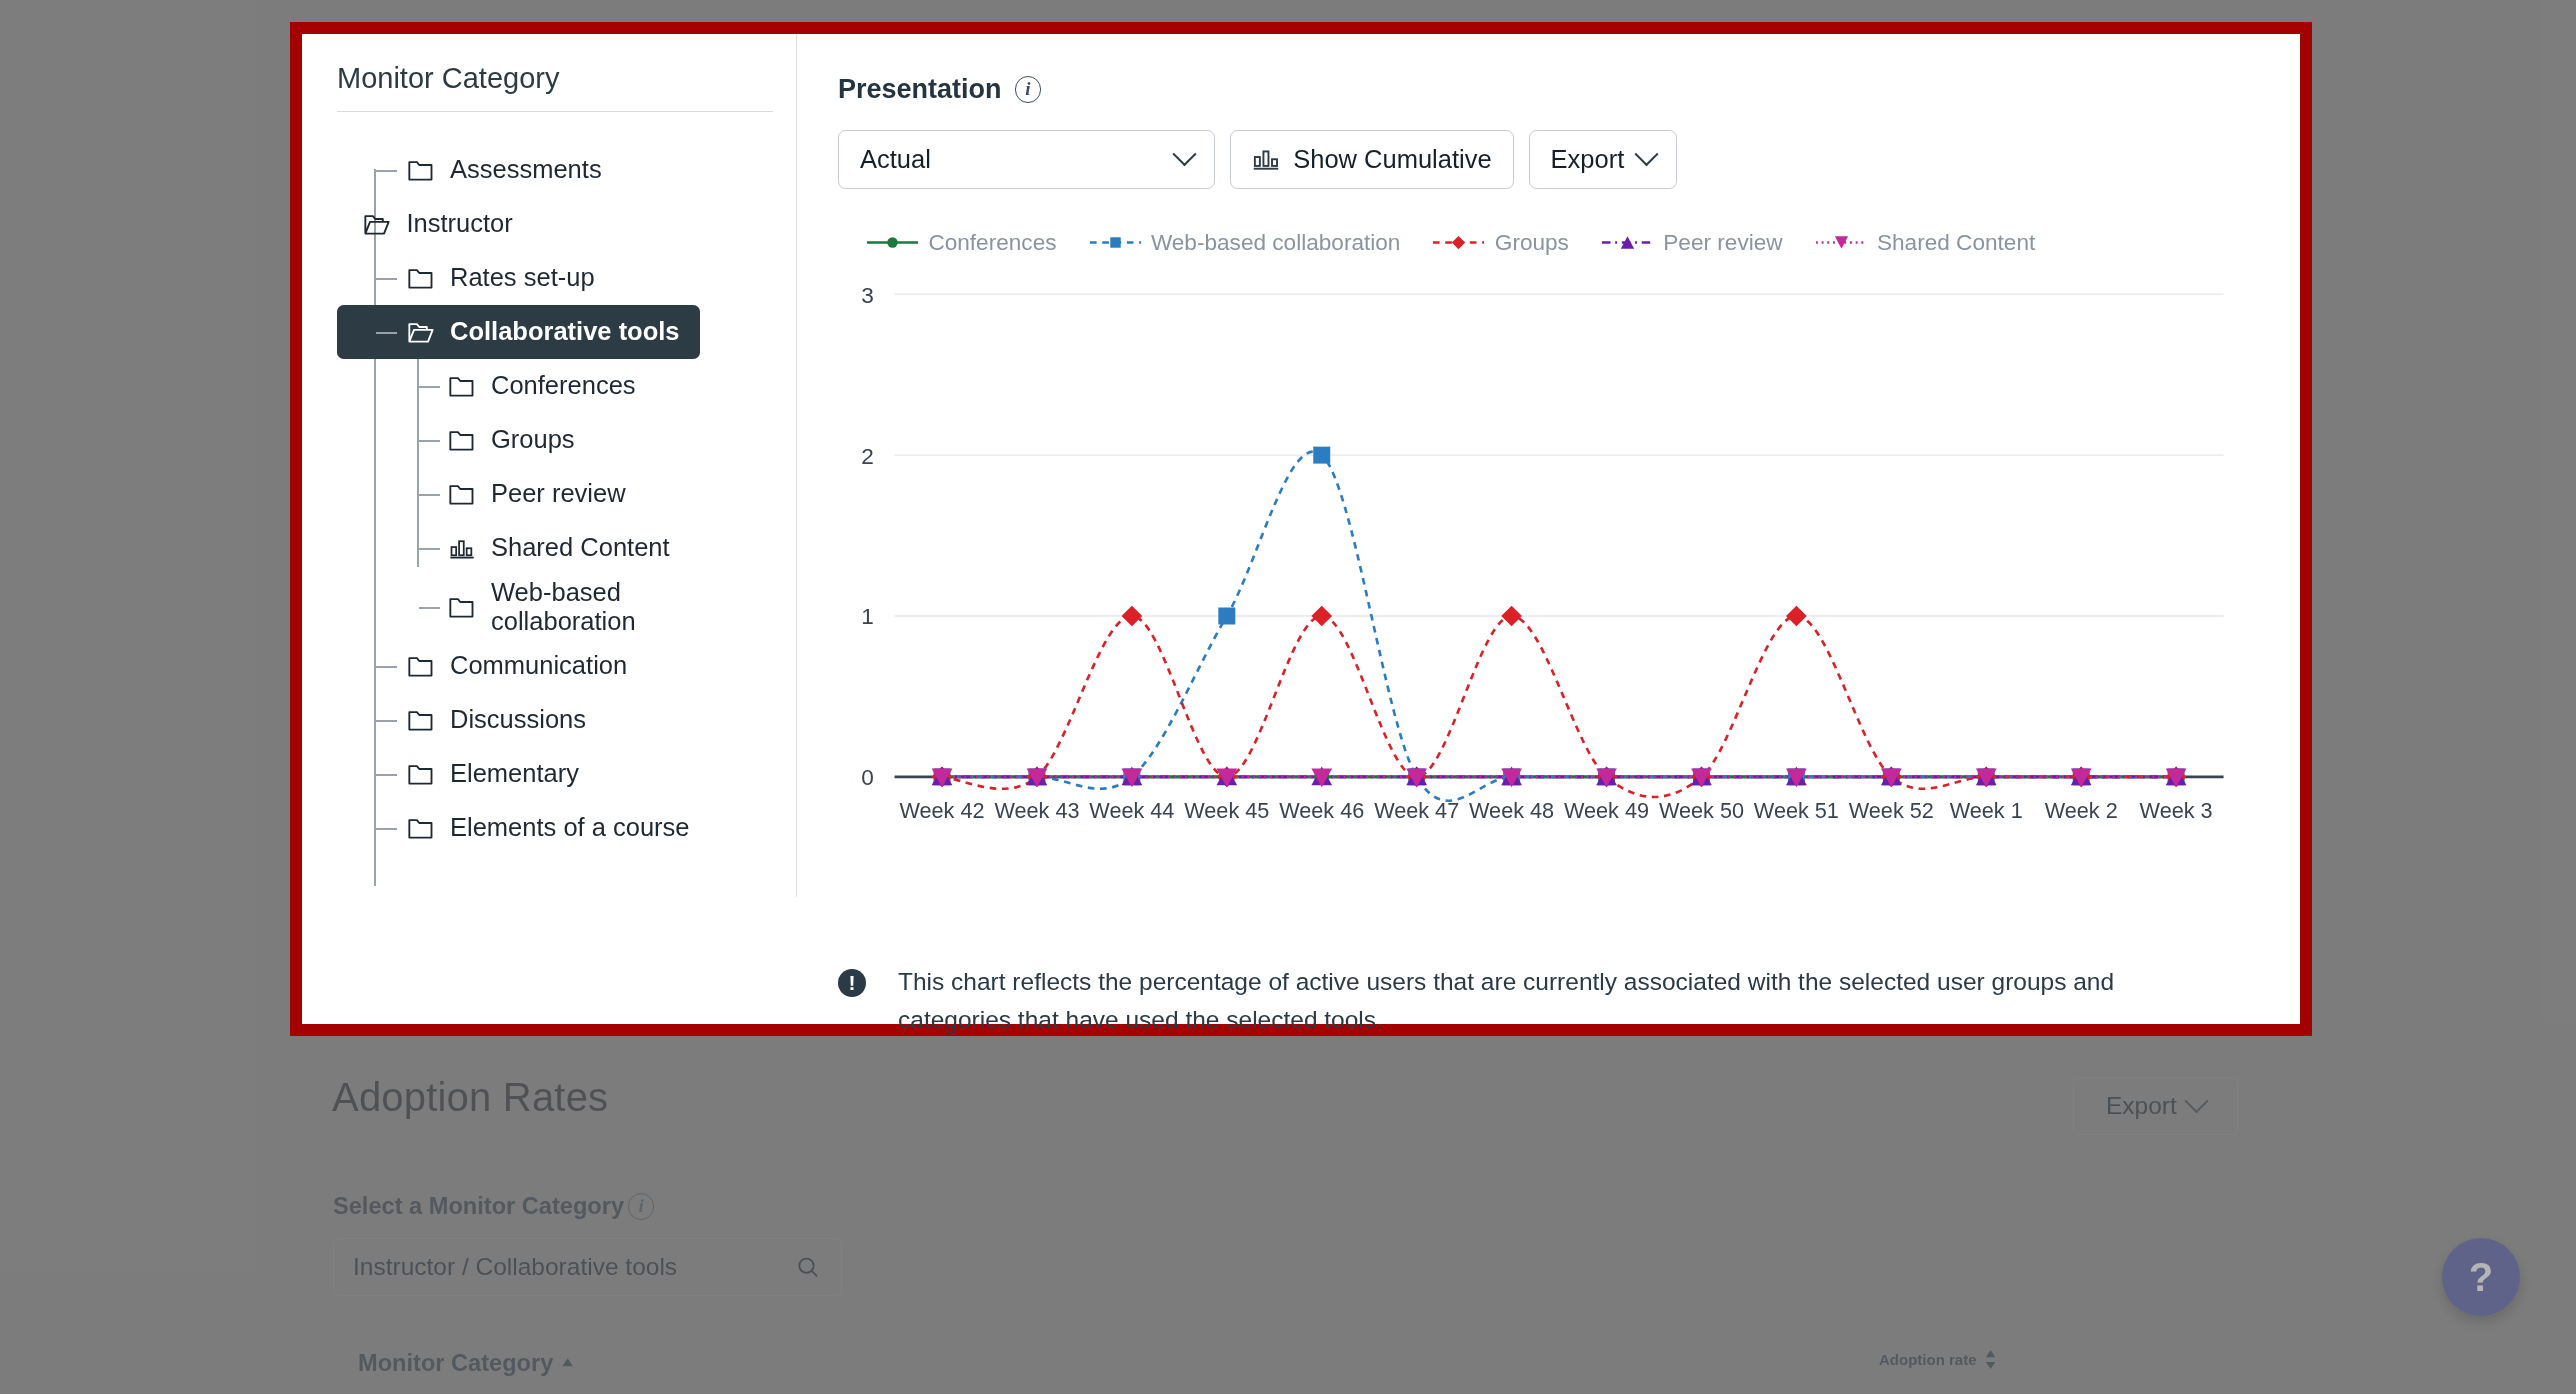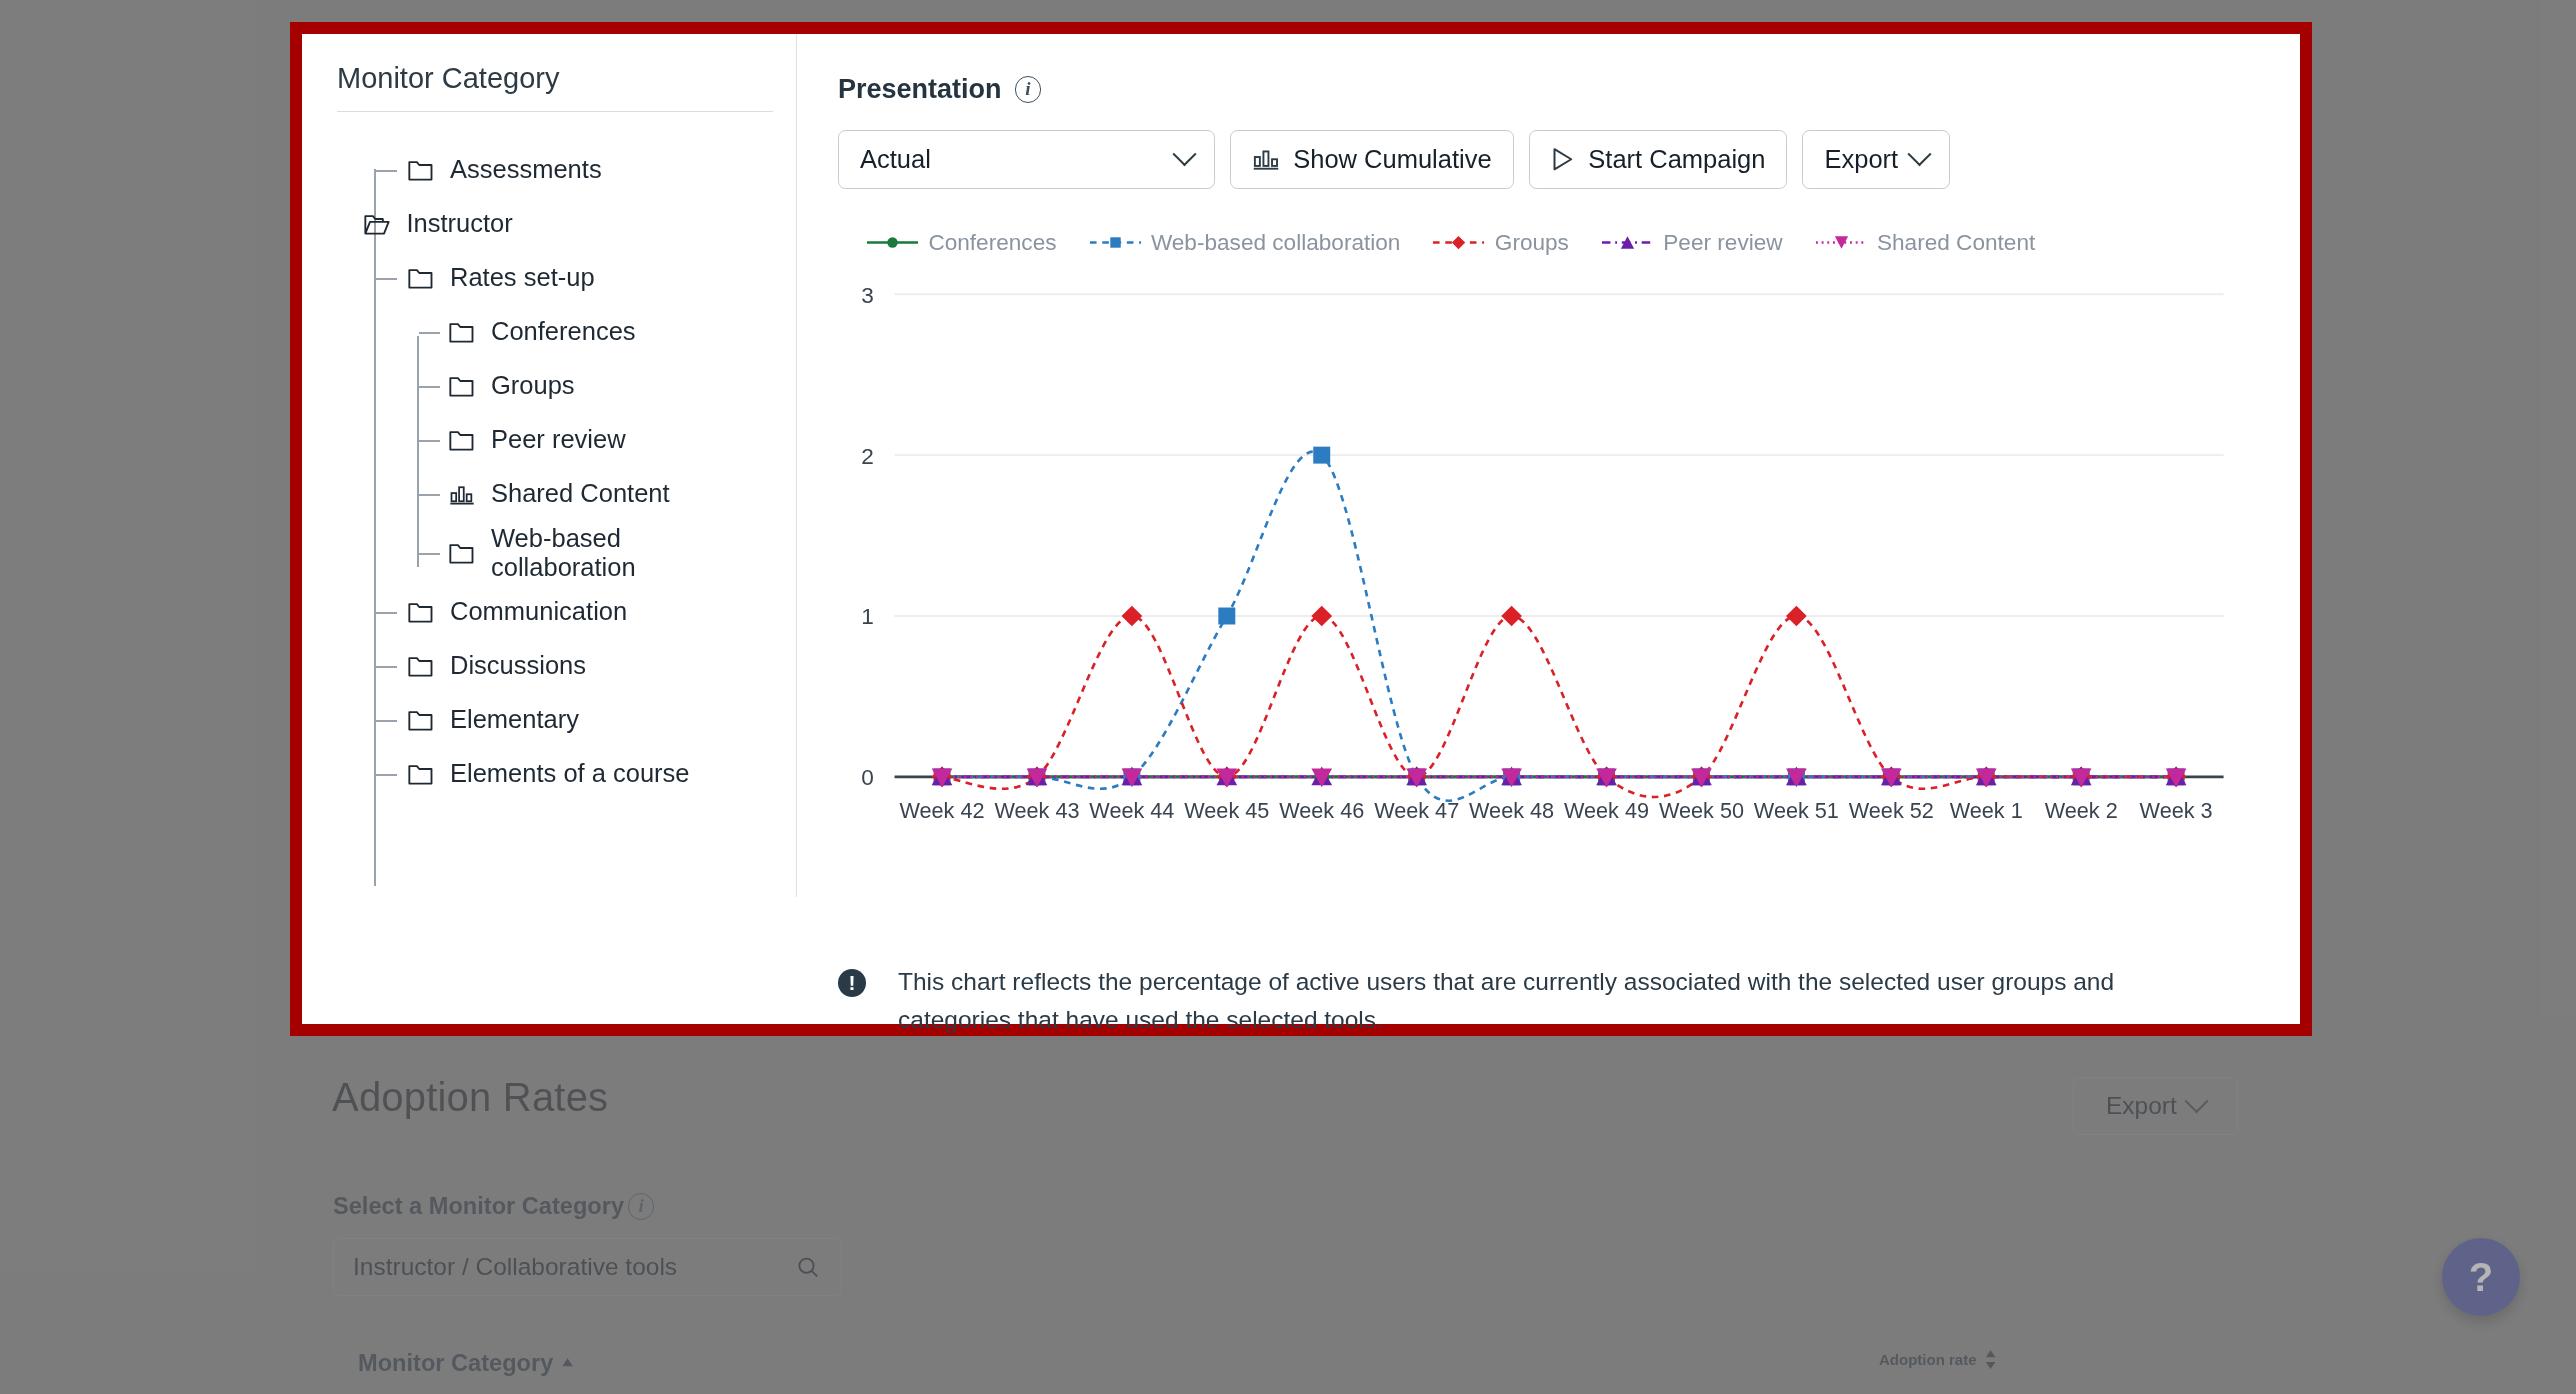--- a/index.html
+++ b/index.html
@@ -219,20 +219,27 @@
             </svg>
             <span class="node-label">Instructor</span>
           </div>
           <div class="node lvl2">
             <div class="guide h-tick" style="position: absolute; left: 39px; top: 50%;"></div>
             <svg viewBox="0 0 24 20" width="28" height="24.5" class="ico">
               <path d="M2,18 L2,3 L8.5,3 L10.5,5.5 L21,5.5 L21,18 Z" fill="none" stroke="#1f2933" stroke-width="1.6" stroke-linejoin="round"></path>
             </svg>
             <span class="node-label">Rates set-up</span>
           </div>
+          <div class="node lvl2 sel">
+            <div class="guide h-tick" style="position: absolute; left: 39px; top: 50%;"></div>
+            <svg viewBox="0 0 24 20" width="28" height="24.5" class="ico">
+              <path d="M2,18 L2,3 L8.5,3 L10.5,5.5 L17,5.5 L17,8 M2,18 L6,8 L22,8 L18,18 Z" fill="none" stroke="#ffffff" stroke-width="1.6" stroke-linejoin="round"></path>
+            </svg>
+            <span class="node-label">Collaborative tools</span>
+          </div>
           <div class="node lvl3">
             <div class="guide h-tick" style="position: absolute; left: 82px; top: 50%;"></div>
             <svg viewBox="0 0 24 20" width="28" height="24.5" class="ico">
               <path d="M2,18 L2,3 L8.5,3 L10.5,5.5 L21,5.5 L21,18 Z" fill="none" stroke="#1f2933" stroke-width="1.6" stroke-linejoin="round"></path>
             </svg>
             <span class="node-label">Conferences</span>
           </div>
           <div class="node lvl3">
             <div class="guide h-tick" style="position: absolute; left: 82px; top: 50%;"></div>
             <svg viewBox="0 0 24 20" width="28" height="24.5" class="ico">
@@ -312,28 +319,20 @@
         <div class="tb-btn">
           <svg width="28" height="24.5" viewBox="0 0 24 22">
             <rect x="2" y="9" width="4.5" height="8" fill="none" stroke="#2d3b45" stroke-width="1.7"></rect>
             <rect x="9.7" y="4" width="4.5" height="13" fill="none" stroke="#2d3b45" stroke-width="1.7"></rect>
             <rect x="17.4" y="11" width="4.5" height="6" fill="none" stroke="#2d3b45" stroke-width="1.7"></rect>
             <line x1="1" y1="19.5" x2="23" y2="19.5" stroke="#2d3b45" stroke-width="1.7"></line>
           </svg>
           <span>Show Cumulative</span>
         </div>
 
-        <div class="tb-btn">
-          <span class="play-ico-wrap">
-            <svg width="22.6" height="24.5" viewBox="0 0 20 22">
-              <polygon points="3,2 18,11 3,20" fill="none" stroke="#2d3b45" stroke-width="1.8" stroke-linejoin="round"></polygon>
-            </svg>
-          </span>
-          <span>Start Campaign</span>
-        </div>
 
         <div class="tb-btn">
           <span>Export</span>
           <span class="chev"></span>
         </div>
       </div>
 
       <div class="legend" id="chart-legend">
           <div class="lg-item">
             <svg width="53" height="21" viewBox="0 0 56 22">

